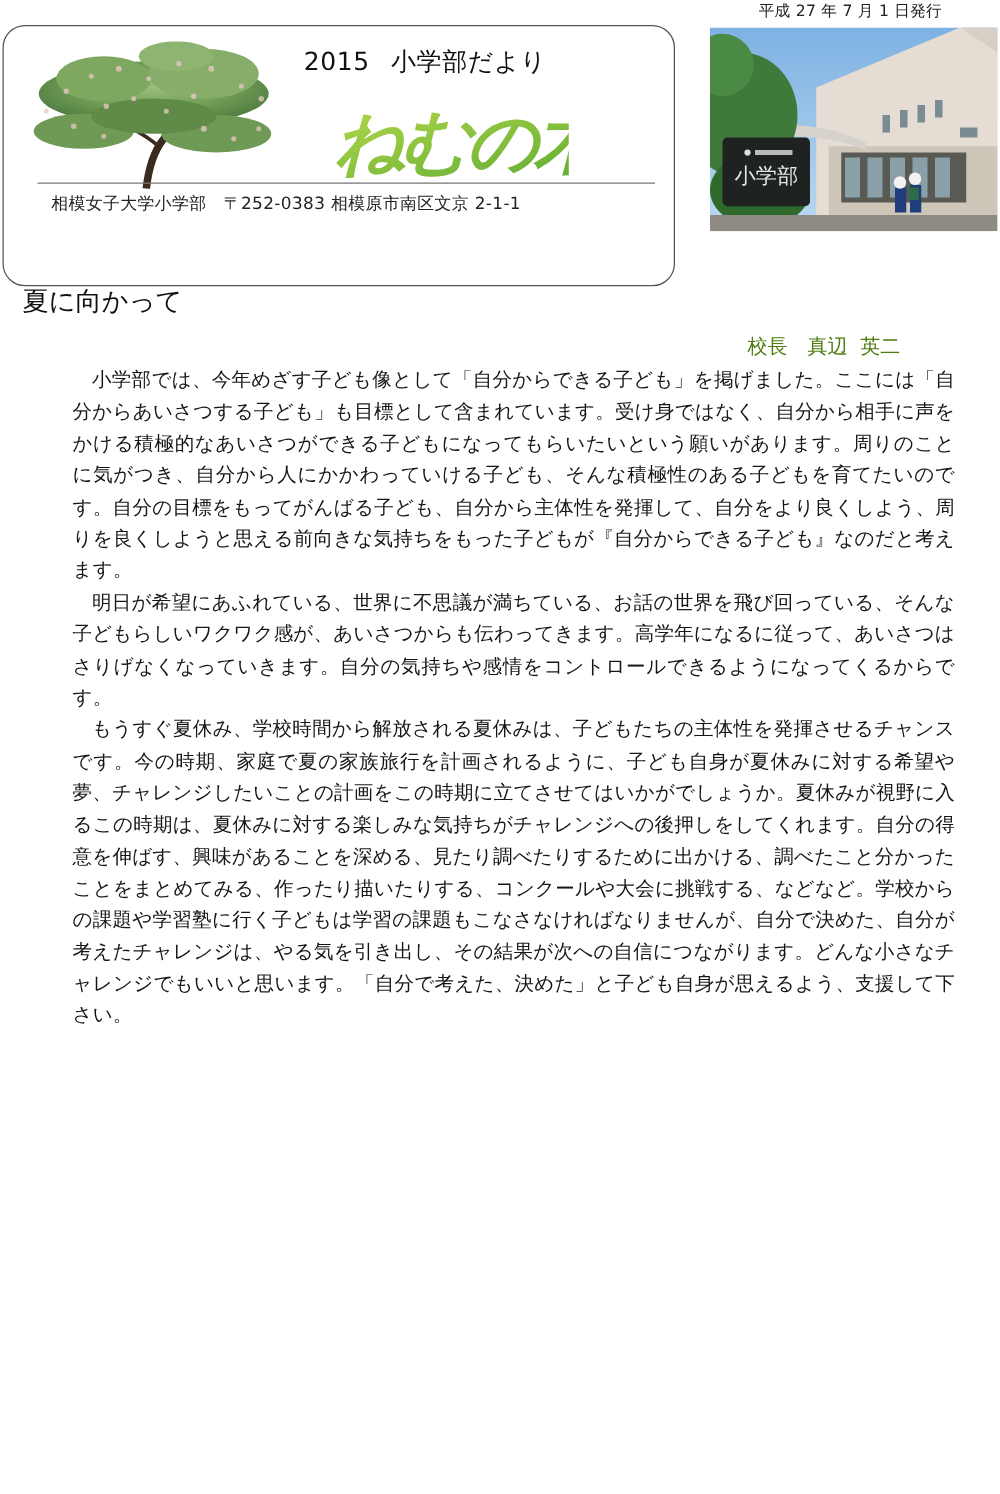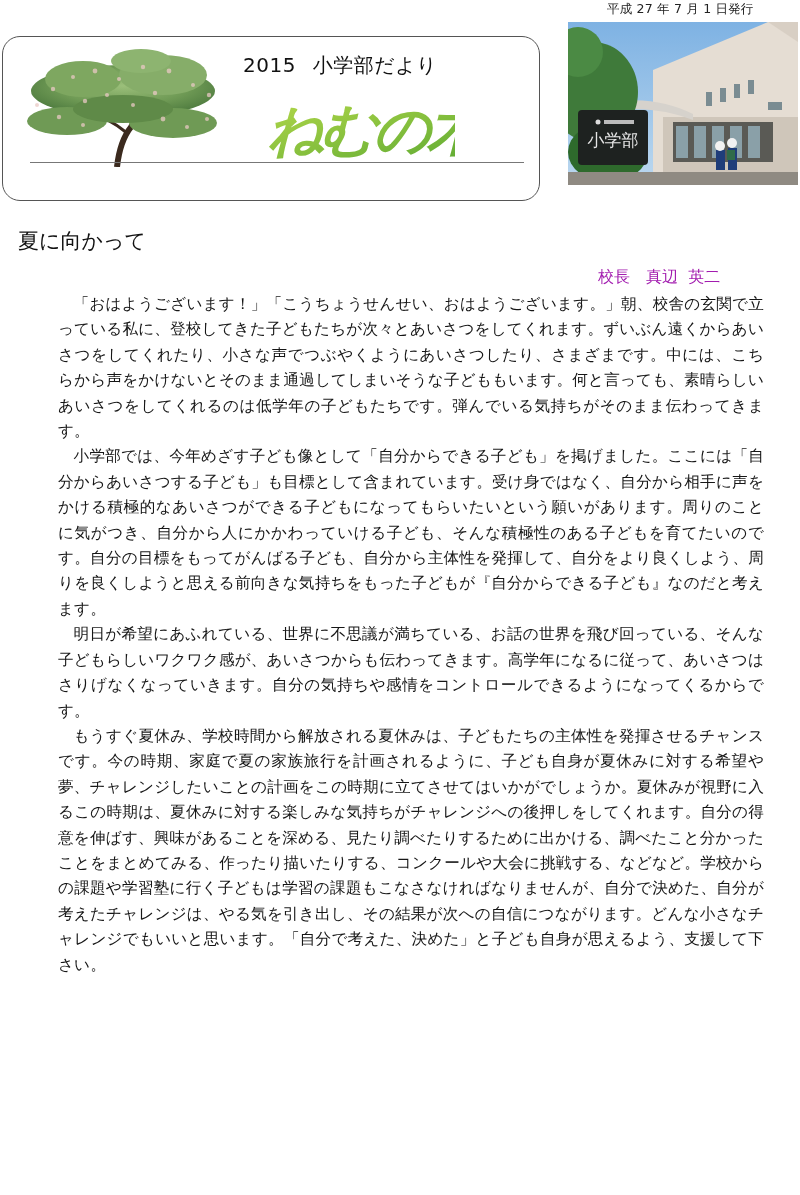--- a/index.html
+++ b/index.html
@@ -6,24 +6,23 @@
     body {
       width: 800px; height: 1195px; position: relative; overflow: hidden;
       font-family: "DejaVu Serif", "Liberation Serif", serif; color: #1a1a1a;
     }
     .issue-date {
       position: absolute; top: 1px; left: 607px; width: 190px;
       font-family: "DejaVu Sans", "Liberation Sans", sans-serif;
       font-size: 12.5px; color: #222; letter-spacing: 0.2px;
     }
     .masthead {
-      position: absolute; top: 20px; left: 2px; width: 538px; height: 165px;
+      position: absolute; top: 20px; left: 2px; width: 538px; height: 209px;
       border: 1.3px solid #555; border-radius: 18px; box-sizing: border-box;
       background: #fff;
-      margin-top: 16px;
     }
     .tree {
       position: absolute; left: 20px; top: 12px; width: 200px; height: 118px;
     }
     .masthead-title {
       position: absolute; left: 240px; top: 15px;
       font-family: "DejaVu Sans", "Liberation Sans", sans-serif;
       font-size: 20px; color: #111; letter-spacing: 0.5px;
     }
     .masthead-title .year { margin-right: 10px; }
@@ -46,21 +45,21 @@
     .photo {
       position: absolute; left: 568px; top: 22px; width: 230px; height: 163px;
       overflow: hidden;
     }
     .article-title {
       position: absolute; top: 227px; left: 0; width: 800px; text-align: left;
       font-size: 21px; color: #111; padding-left: 18px; box-sizing: border-box;
     }
     .byline {
       position: absolute; top: 267px; left: 598px;
-      font-size: 16px; color: #a21caf; white-space: pre;
+      font-size: 16px; color: #4d7c0f; white-space: pre;
     }
     .article-body {
       position: absolute; top: 292px; left: 58px; width: 706px;
       font-size: 15.6px; line-height: 25.4px; color: #161616;
       text-align: justify; letter-spacing: 0.15px;
     }
     .article-body p { margin: 0; text-indent: 1em; }
   </style>
 </head>
 <body>
@@ -118,20 +117,21 @@
     <defs>
       <linearGradient id="logog" x1="0" y1="0" x2="1" y2="1">
         <stop offset="0%" stop-color="#b5d94a"></stop>
         <stop offset="100%" stop-color="#5aa832"></stop>
       </linearGradient>
     </defs>
     <text x="2" y="64" class="logo-text" fill="url(#logog)" font-size="56">ねむの木</text>
   </svg>
 
   <div class="masthead-rule"></div>
+  <div class="masthead-address">相模女子大学小学部　〒252-0383 相模原市南区文京 2-1-1</div>
 </div>
 
 <svg class="photo" viewBox="0 0 230 163">
   <defs>
     <linearGradient id="sky" x1="0" y1="0" x2="0" y2="1">
       <stop offset="0%" stop-color="#7eb2e3"></stop>
       <stop offset="100%" stop-color="#bcd8ef"></stop>
     </linearGradient>
   </defs>
   <rect width="230" height="163" fill="url(#sky)"></rect>
@@ -168,17 +168,16 @@
     <rect x="160" y="126" width="9" height="22" fill="#1f3d7a"></rect>
     <circle cx="164" cy="121" r="5" fill="#f2f2f2"></circle>
     <rect x="159" y="128" width="8" height="10" fill="#2f6b4a"></rect>
   </g>
 </svg>
 
 <h1 class="article-title" style="margin:0;font-weight:normal;">夏に向かって</h1>
 <div class="byline">校長　真辺  英二</div>
 
 <div class="article-body">
-  <p>「おはようございます！」「こうちょうせんせい、おはようございます。」朝、校舎の玄関で立っている私に、登校してきた子どもたちが次々とあいさつをしてくれます。ずいぶん遠くからあいさつをしてくれたり、小さな声でつぶやくようにあいさつしたり、さまざまです。中には、こちらから声をかけないとそのまま通過してしまいそうな子どももいます。何と言っても、素晴らしいあいさつをしてくれるのは低学年の子どもたちです。弾んでいる気持ちがそのまま伝わってきます。</p>
   <p>小学部では、今年めざす子ども像として「自分からできる子ども」を掲げました。ここには「自分からあいさつする子ども」も目標として含まれています。受け身ではなく、自分から相手に声をかける積極的なあいさつができる子どもになってもらいたいという願いがあります。周りのことに気がつき、自分から人にかかわっていける子ども、そんな積極性のある子どもを育てたいのです。自分の目標をもってがんばる子ども、自分から主体性を発揮して、自分をより良くしよう、周りを良くしようと思える前向きな気持ちをもった子どもが『自分からできる子ども』なのだと考えます。</p>
   <p>明日が希望にあふれている、世界に不思議が満ちている、お話の世界を飛び回っている、そんな子どもらしいワクワク感が、あいさつからも伝わってきます。高学年になるに従って、あいさつはさりげなくなっていきます。自分の気持ちや感情をコントロールできるようになってくるからです。</p>
   <p>もうすぐ夏休み、学校時間から解放される夏休みは、子どもたちの主体性を発揮させるチャンスです。今の時期、家庭で夏の家族旅行を計画されるように、子ども自身が夏休みに対する希望や夢、チャレンジしたいことの計画をこの時期に立てさせてはいかがでしょうか。夏休みが視野に入るこの時期は、夏休みに対する楽しみな気持ちがチャレンジへの後押しをしてくれます。自分の得意を伸ばす、興味があることを深める、見たり調べたりするために出かける、調べたこと分かったことをまとめてみる、作ったり描いたりする、コンクールや大会に挑戦する、などなど。学校からの課題や学習塾に行く子どもは学習の課題もこなさなければなりませんが、自分で決めた、自分が考えたチャレンジは、やる気を引き出し、その結果が次への自信につながります。どんな小さなチャレンジでもいいと思います。「自分で考えた、決めた」と子ども自身が思えるよう、支援して下さい。</p>
 </div>
 
 </body></html>

